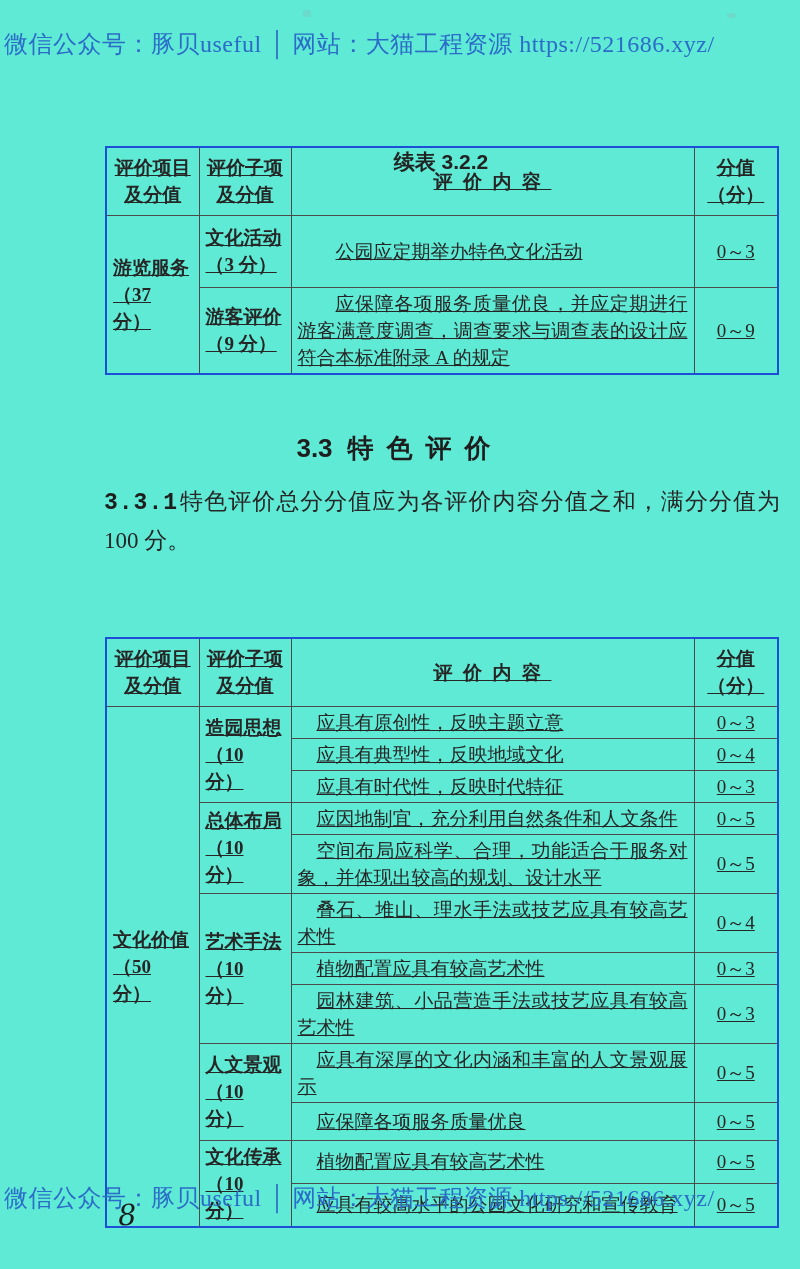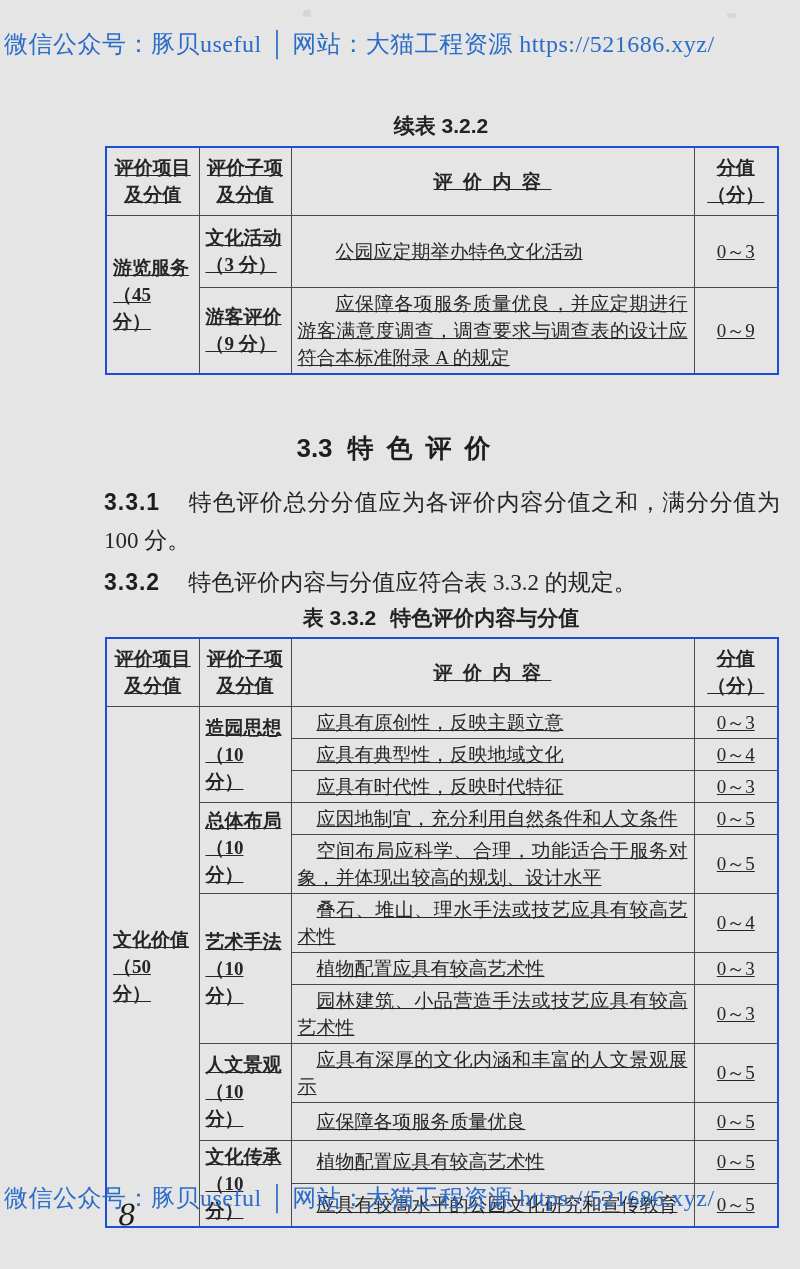--- a/index.html
+++ b/index.html
@@ -1,18 +1,18 @@
 <!DOCTYPE html>
 <html><head>
 <meta charset="utf-8">
 <style>
   html,body { margin:0; padding:0; }
   .page {
     position:relative; width:800px; height:1269px;
-    background:#e5e5e5; overflow:hidden;
+    background:#5eead4; overflow:hidden;
     font-family:"Liberation Serif","DejaVu Serif",serif;
     color:#262626;
   }
 
   
   .wm {
     position:absolute; left:4px; width:794px;
     font-size:24px; letter-spacing:0.5px; white-space:nowrap;
     color:#2b6cc8; overflow:hidden;
   }
@@ -21,37 +21,37 @@
 
   
   .speck { position:absolute; background:#9aa3ad; opacity:.22; border-radius:2px; }
   .speck-1 { left:303px; top:10px; width:8px; height:7px; }
   .speck-2 { left:727px; top:13px; width:9px; height:5px; }
 
   
   .tcap {
     position:absolute; left:105px; width:672px; text-align:center;
     font-family:"Liberation Sans","DejaVu Sans",sans-serif;
-    font-weight:bold; font-size:21px; color:#222;
+    font-weight:bold; font-size:21px; color:#222;margin-top:36px;
   }
   .tcap-1 { top:112px; }
   .tcap-2 { top:604px; }
   .tcap-2 .cap-title { margin-left:14px; }
 
   .sec-head {
     position:absolute; top:431px; left:0; width:100%; text-align:center;
     font-family:"Liberation Sans","DejaVu Sans",sans-serif;
     font-weight:bold; font-size:26px; color:#1e1e1e;
   }
   .sec-title { letter-spacing:0.5em; margin-left:15px; }
 
   
   .clauses { position:absolute; left:104px; top:483px; width:676px; }
   .clause { margin:0 0 3px 0; font-size:23px; line-height:38px; text-align:justify; }
-  .clause b { font-family:Liberation Sans, sans-serif; margin-right:28px; letter-spacing:1px; color:#1e1e1e; }
+  .clause b { font-family:Liberation Mono, monospace; margin-right:1px; letter-spacing:1px; color:#1e1e1e; }
 
   
   .tbl {
     position:absolute; left:105px; width:672px;
     border-collapse:collapse; table-layout:fixed;
     border:2px solid #1d4ed8;
     text-decoration:underline;
   }
   .tbl-1 { top:146px; }
   .tbl-2 { top:637px; }
@@ -102,47 +102,43 @@
       <tr class="hd h68">
         <td>评价项目
 及分值</td>
         <td>评价子项
 及分值</td>
         <td class="lsp">评价内容</td>
         <td>分值（分）</td>
       </tr>
       <tr class="h72">
         <td class="c-item" rowspan="2">游览服务
-（45 分）</td>
+（37 分）</td>
         <td class="c-sub">文化活动
 （3 分）</td>
         <td class="c-content ind2">公园应定期举办特色文化活动</td>
         <td class="c-score">0～3</td>
       </tr>
       <tr class="h96">
         <td class="c-sub">游客评价
 （9 分）</td>
         <td class="c-content ind2">应保障各项服务质量优良，并应定期进行游客满意度调查，调查要求与调查表的设计应符合本标准附录 A 的规定</td>
         <td class="c-score">0～9</td>
       </tr>
     </tbody>
   </table>
 
   <div class="sec-head">
     <span>3.3</span><span class="sec-title">特色评价</span>
   </div>
 
   <div class="clauses">
     <p class="clause"><b>3.3.1</b><span>特色评价总分分值应为各评价内容分值之和，满分分值为 100 分。</span></p>
-    <p class="clause"><b>3.3.2</b><span>特色评价内容与分值应符合表 3.3.2 的规定。</span></p>
   </div>
 
-  <div class="tcap tcap-2">
-    <span>表 3.3.2</span><span class="cap-title">特色评价内容与分值</span>
-  </div>
 
   <table class="tbl tbl-2">
     <colgroup>
         <col style="width:93px">
         <col style="width:92px">
         <col style="width:403px">
         <col style="width:84px">
       </colgroup>
     <tbody>
       <tr class="hd h68">

